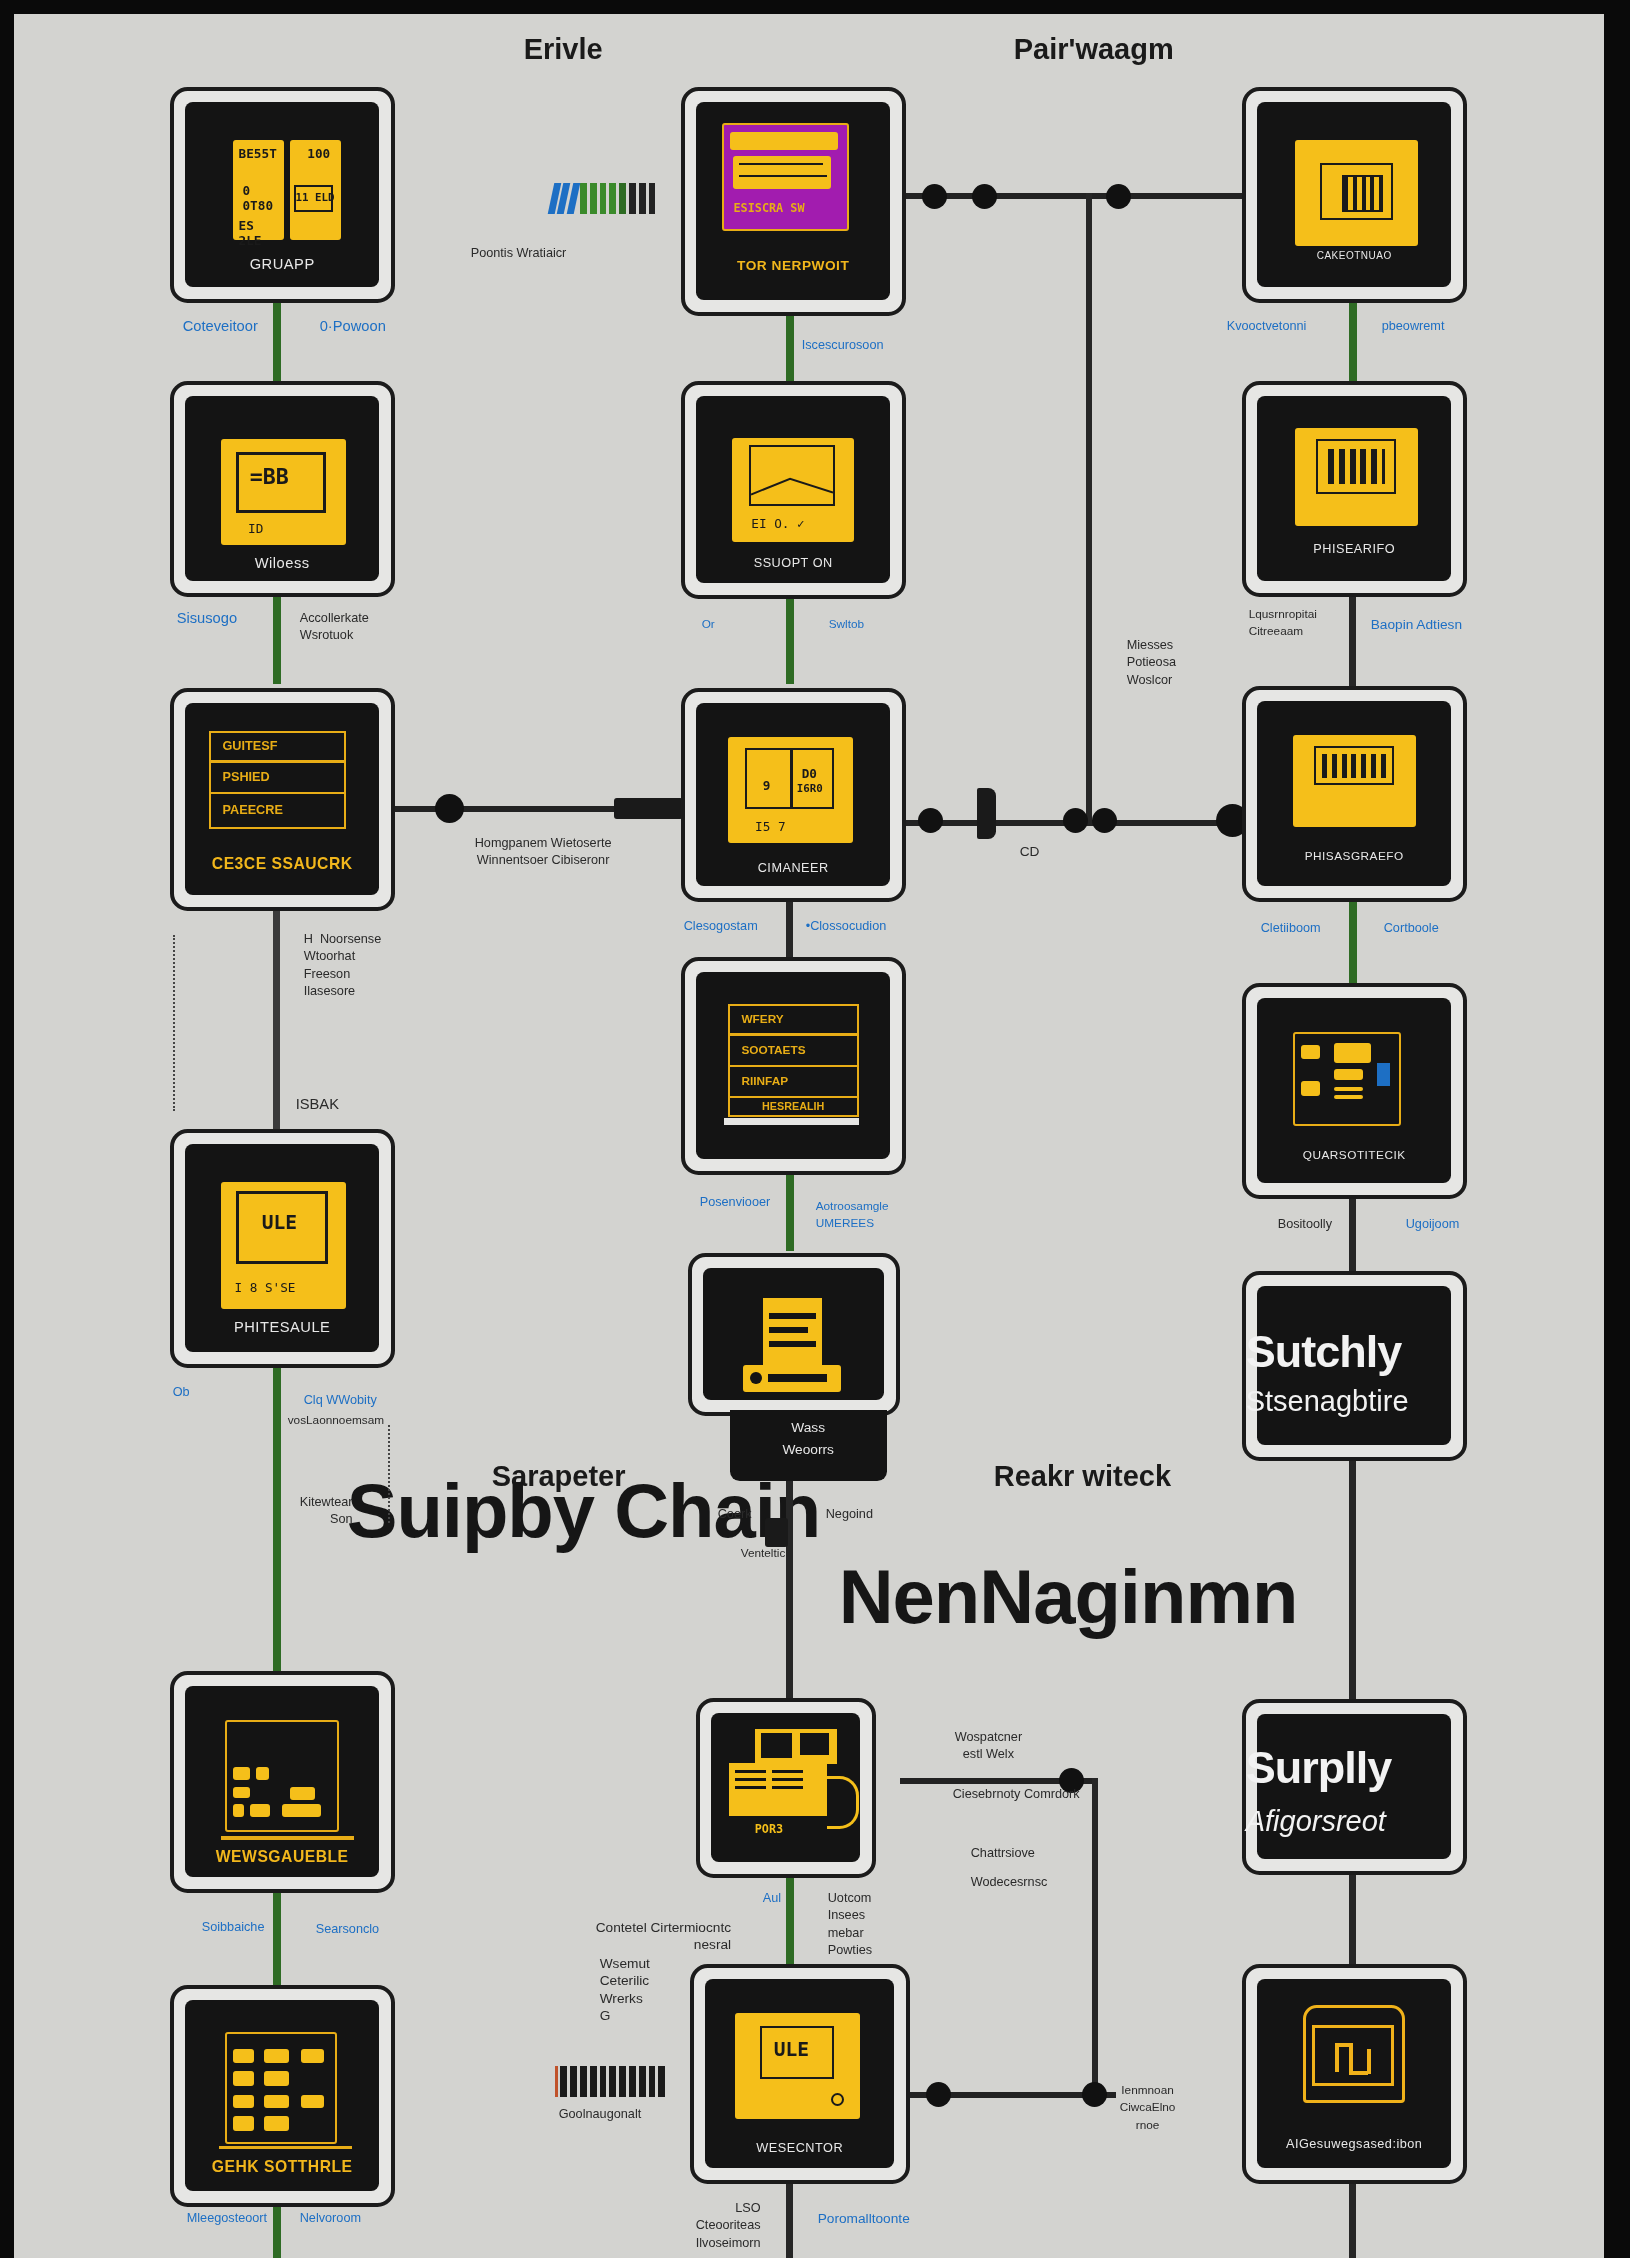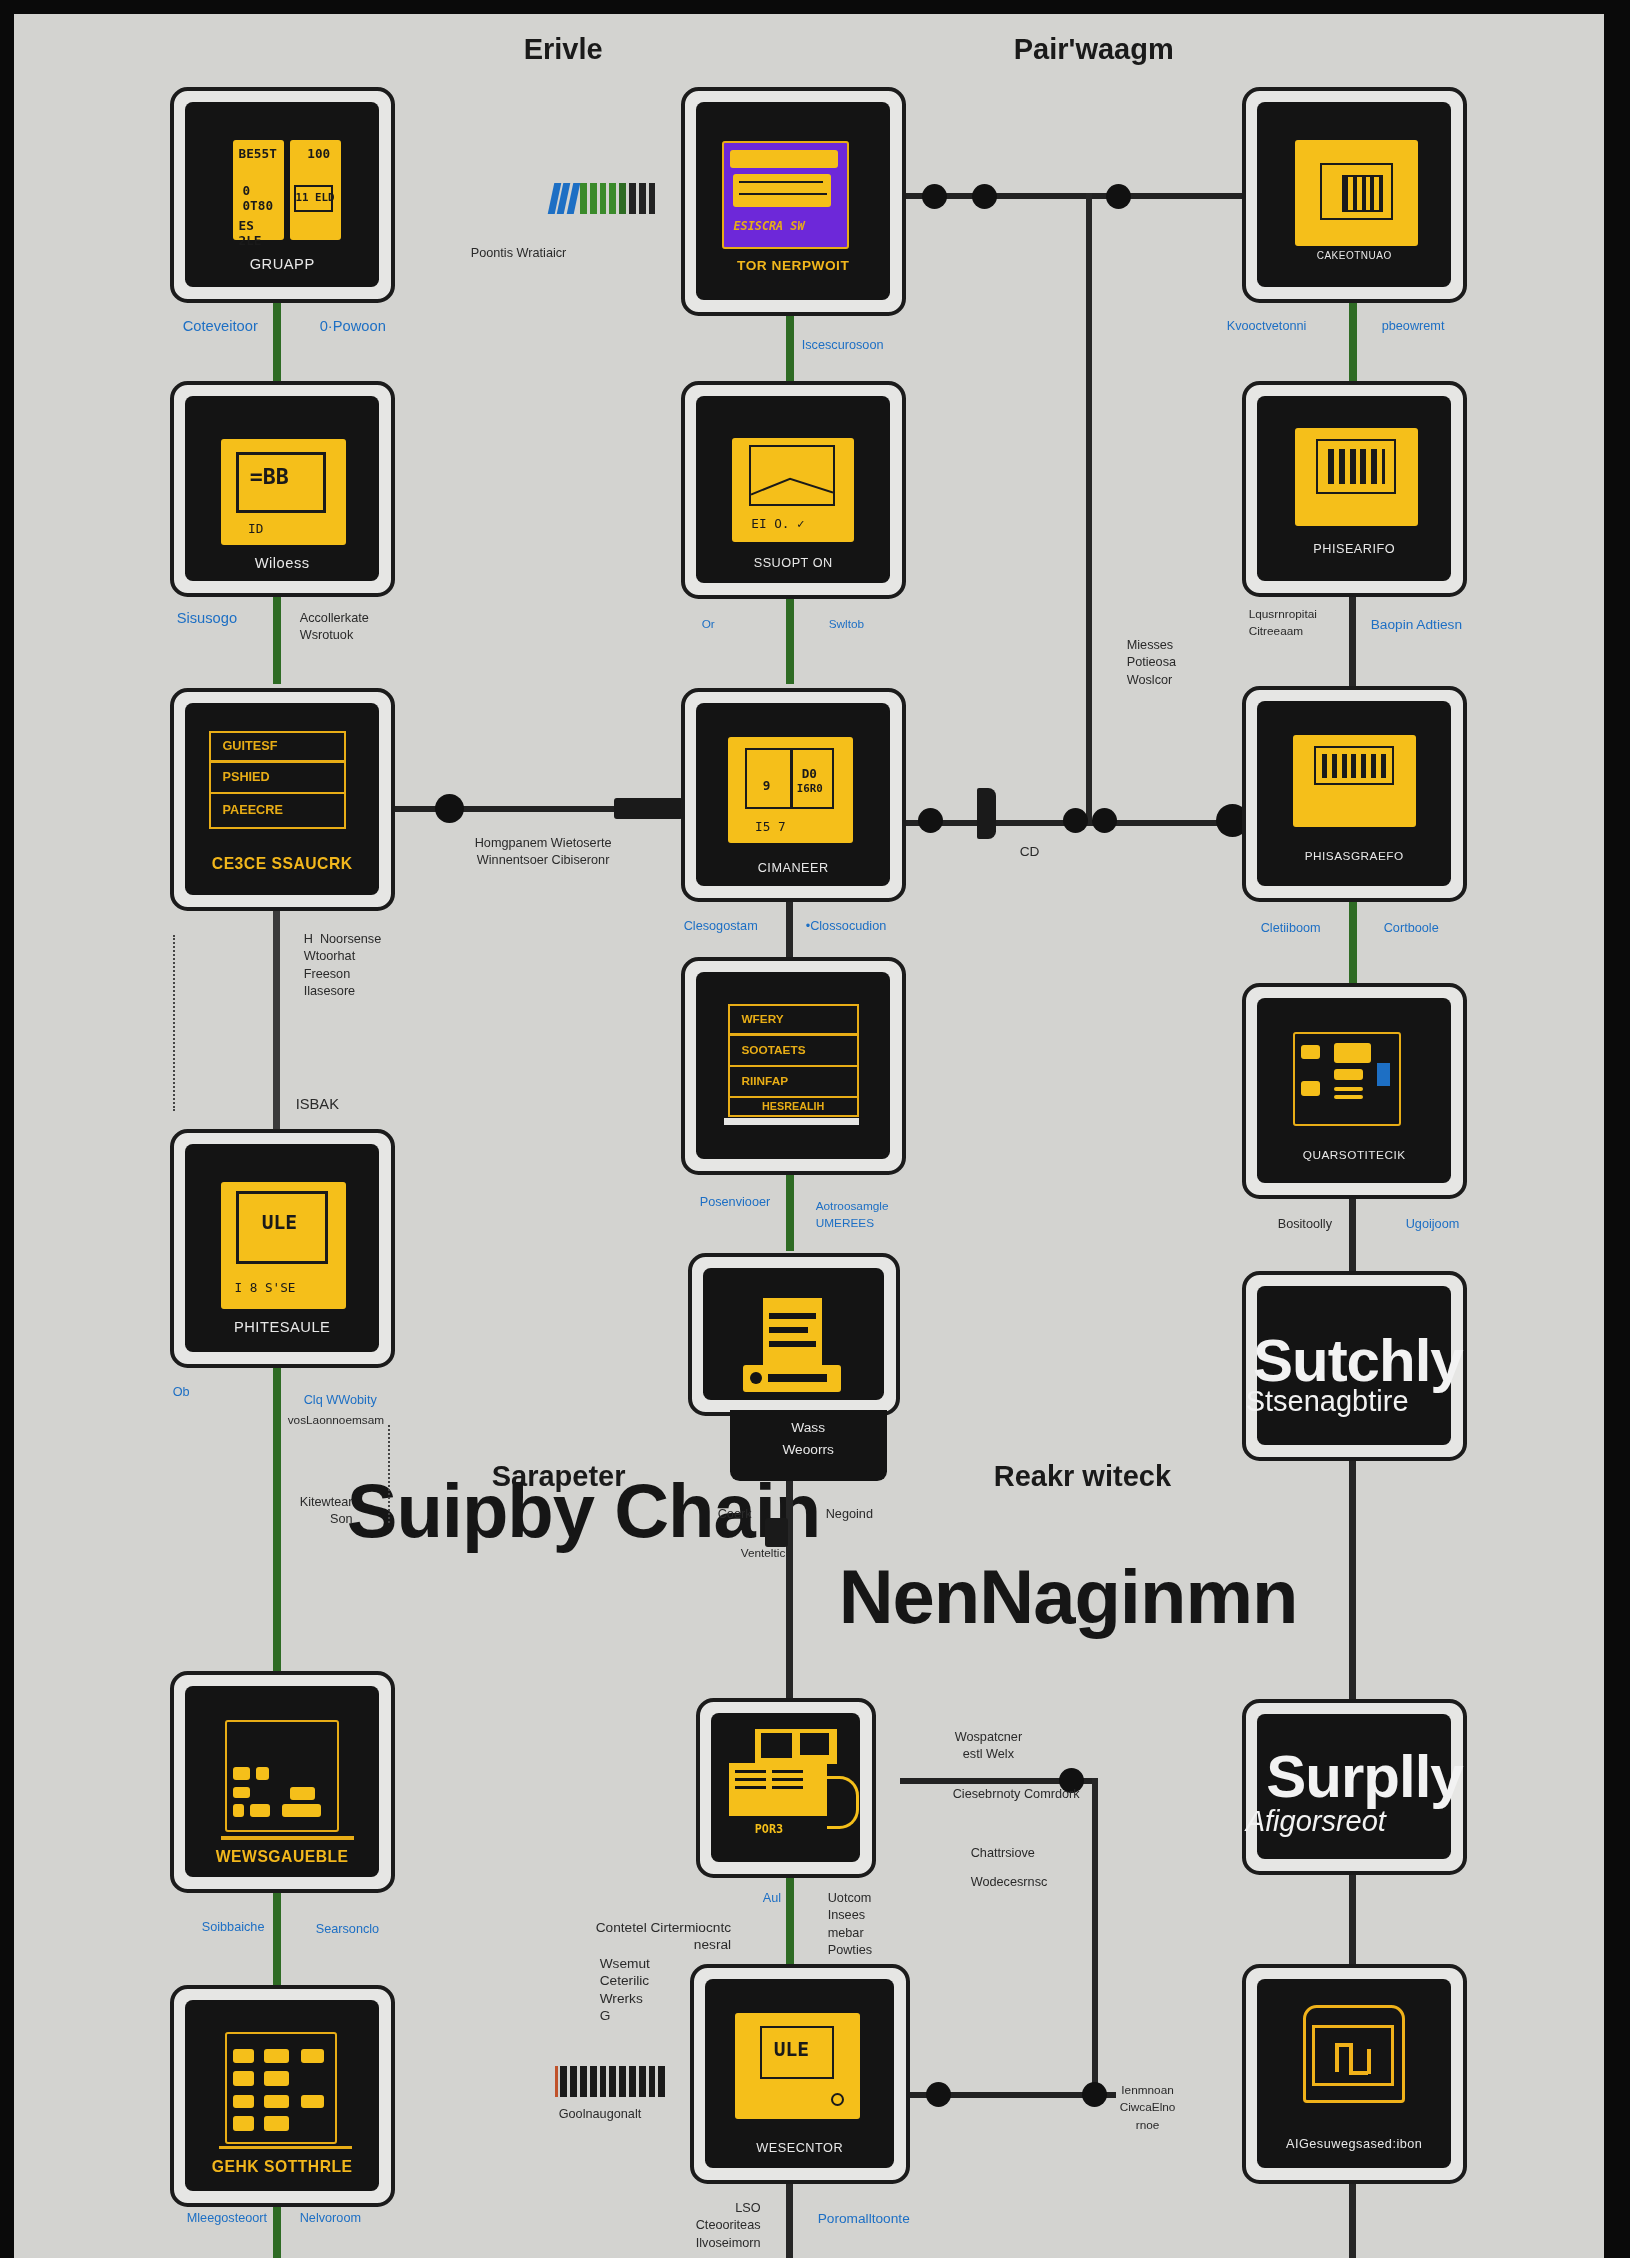--- a/index.html
+++ b/index.html
@@ -21,21 +21,21 @@
   .wire-g { position:absolute; width:8.8px; background:#2e6b24; }
   .wire-h { position:absolute; height:5.9px; background:#222; }
   .node { position:absolute; width:25.5px; height:25.5px; border-radius:50%; background:#111; }
   .plug { position:absolute; width:17.6px; height:21.6px; background:#1a1a1a; border-radius:2.9px; }
   
   .lbl { position:absolute; font-size:14.7px; color:#2a2a2a; line-height:17.6px; white-space:nowrap; }
   .lbl.blue { color:#1d6fc4; }
   .hdr { position:absolute; font-size:29px; font-weight:bold; color:#1a1a1a; }
   .big-title { position:absolute; font-size:76px; font-weight:bold; color:#161616; letter-spacing:-1px; white-space:nowrap; }
   .dash-v { position:absolute; width:0; border-left:2.9px dotted #444; }
-  .big-box-title { position:absolute; left:0; right:0; text-align:right; color:#f2f2f2; font-weight:bold; font-size:60px; letter-spacing:-1px; }
+  .big-box-title { position:absolute; left:0; right:0; text-align:left; color:#f2f2f2; font-weight:bold; font-size:45px; letter-spacing:-1px; }
   .big-box-sub { position:absolute; left:0; right:0; text-align:left; color:#f2f2f2; font-size:29px; }
   .barcode { position:absolute; height:31px; display:flex; gap:2.9px; }
   .barcode span { display:block; width:6.9px; height:100%; }
 </style>
 </head>
 <body>
 
 <div class="canvas">
 
   <div class="hdr" style="left:510px;top:19.6px;">Erivle</div>
@@ -212,21 +212,21 @@
       <div class="screen" style="left:74px;top:61px;width:23.5px;height:13.7px;"></div>
     </div>
     <div style="position:absolute;left:45px;top:157px;width:133px;height:2.9px;background:#e8ad16;"></div>
     <div class="cap yellow" style="top:169px;">GEHK SOTTHRLE</div>
   </div>
   <div class="lbl blue" style="left:173px;top:2196px;font-size:12.7px;">Mleegosteoort</div>
   <div class="lbl blue" style="left:286px;top:2196px;font-size:12.7px;">Nelvoroom</div>
 
   <div class="box" style="left:667px;top:73px;width:225px;height:229px;">
     <div class="inner"></div>
-    <div class="screen outline" style="left:37px;top:50px;width:123px;height:104px;background:#6d28d9;font-style:italic;">
+    <div class="screen outline" style="left:37px;top:32px;width:123px;height:104px;background:#a21caf;">
       <div class="screen" style="left:5.9px;top:7.8px;width:108px;height:17.6px;"></div>
       <div class="screen" style="left:9.8px;top:31px;width:98px;height:33px;">
         <div style="position:absolute;left:5.9px;top:7.8px;width:84px;height:2px;background:#1a1a1a;"></div>
         <div style="position:absolute;left:5.9px;top:19.6px;width:88px;height:2px;background:#1a1a1a;"></div>
       </div>
       <div class="scr-text" style="left:9.8px;top:76px;color:#e8ad16;font-size:11.8px;">ESISCRA SW</div>
     </div>
     <div class="cap yellow" style="top:167px;font-size:13.7px;">TOR NERPWOIT</div>
   </div>
   <div class="lbl" style="left:457px;top:231px;font-size:12.7px;">Poontis Wratiaicr</div>

